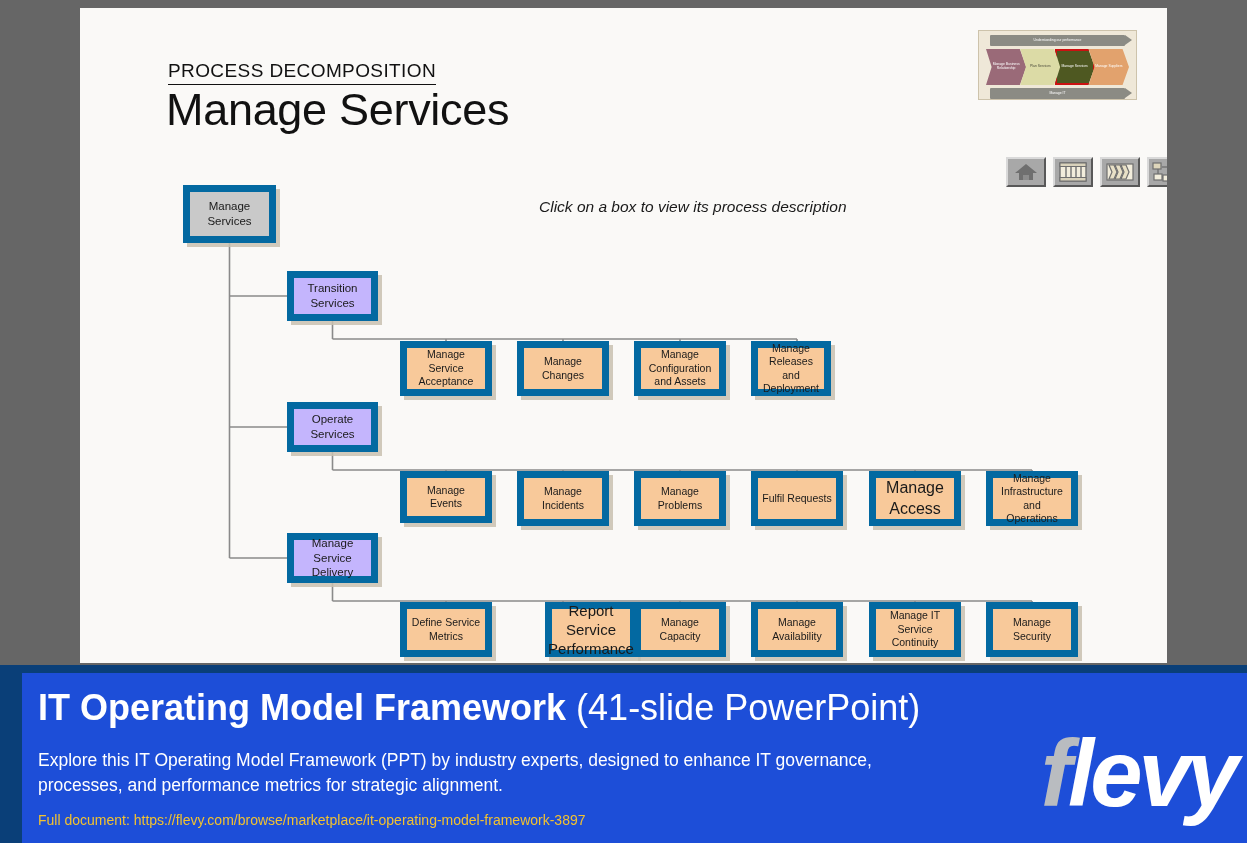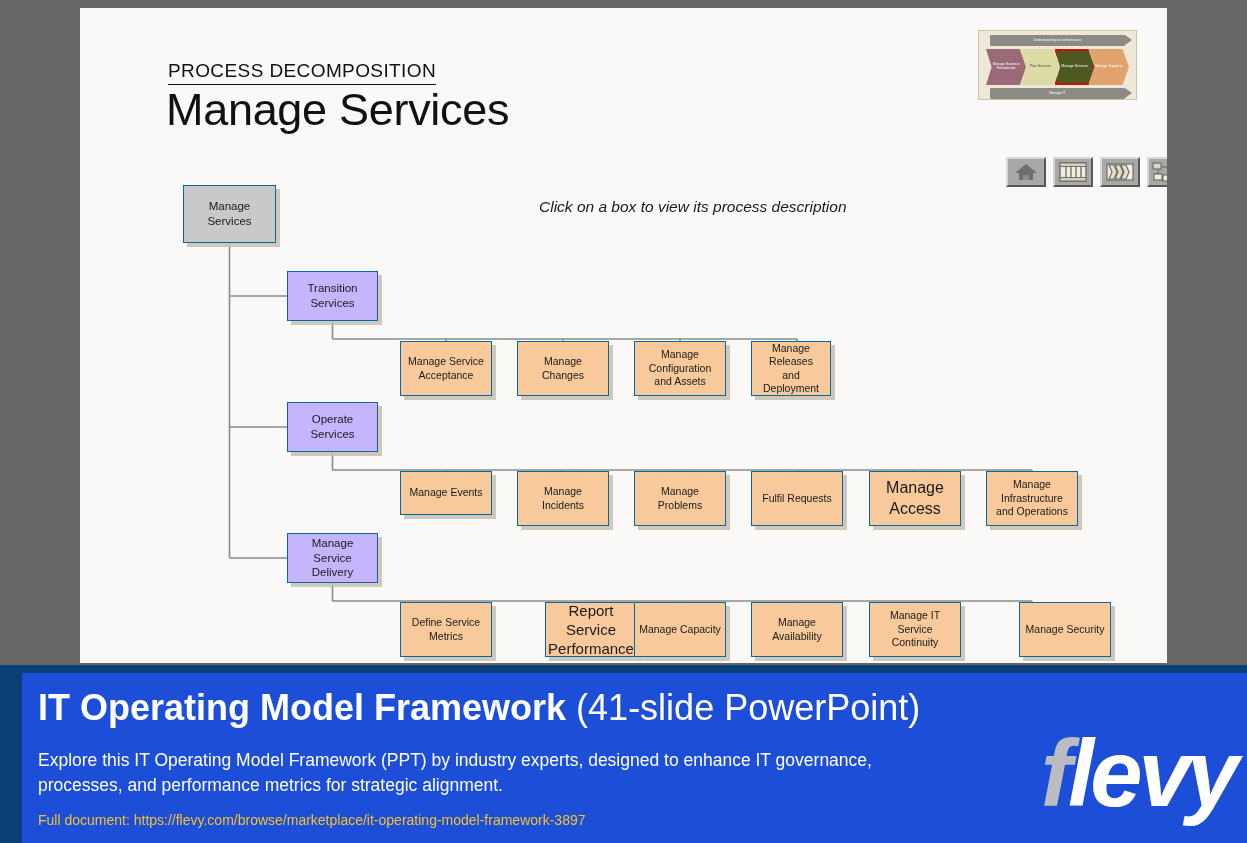--- a/index.html
+++ b/index.html
@@ -77,21 +77,21 @@
     position:absolute;left:459px;top:190px;
     font-style:italic;font-size:15.5px;color:#1a1a1a;white-space:nowrap;
   }
   
   #tree{position:absolute;left:0;top:0;width:1087px;height:655px;}
   #lines{position:absolute;left:0;top:0;}
   .node{
     position:absolute;box-sizing:border-box;
     display:flex;align-items:center;justify-content:center;
     text-align:center;color:#1a1a1a;line-height:1.28;
-    border:1px solid #0369a1;
+    border:7px solid #0369a1;
     box-shadow:4px 4px 0 0 rgba(200,193,176,.85);
     cursor:pointer;
   }
   .node.root{background:#c9c9c9;}
   .node.lvl1{background:#c4b5fd;}
   .node.lvl2{background:#f8c99a;}
   .node span{display:block;padding:0 4px;}
   
   #banner{
     position:absolute;left:0;top:665px;width:1247px;height:178px;
@@ -239,21 +239,21 @@
       </div>
       <div class="node lvl2" style="left: 554px; top: 333px; width: 92px; height: 55px; font-size: 10.5px;">
         <span>Manage<br>Configuration<br>and Assets</span>
       </div>
       <div class="node lvl2" style="left: 671px; top: 333px; width: 80px; height: 55px; font-size: 10.5px;">
         <span>Manage Releases<br>and Deployment</span>
       </div>
       <div class="node lvl1" style="left: 207px; top: 394px; width: 91px; height: 50px; font-size: 11.5px;">
         <span>Operate<br>Services</span>
       </div>
-      <div class="node lvl2" style="left: 320px; top: 463px; width: 92px; height: 44px; font-size: 10.5px;">
+      <div class="node lvl2" style="left: 320px; top: 463px; width: 92px; height: 52px; font-size: 10.5px;">
         <span>Manage Events</span>
       </div>
       <div class="node lvl2" style="left: 437px; top: 463px; width: 92px; height: 55px; font-size: 10.5px;">
         <span>Manage<br>Incidents</span>
       </div>
       <div class="node lvl2" style="left: 554px; top: 463px; width: 92px; height: 55px; font-size: 10.5px;">
         <span>Manage<br>Problems</span>
       </div>
       <div class="node lvl2" style="left: 671px; top: 463px; width: 92px; height: 55px; font-size: 10.5px;">
         <span>Fulfil Requests</span>
@@ -275,21 +275,21 @@
       </div>
       <div class="node lvl2" style="left: 554px; top: 594px; width: 92px; height: 55px; font-size: 10.5px;">
         <span>Manage Capacity</span>
       </div>
       <div class="node lvl2" style="left: 671px; top: 594px; width: 92px; height: 55px; font-size: 10.5px;">
         <span>Manage<br>Availability</span>
       </div>
       <div class="node lvl2" style="left: 789px; top: 594px; width: 92px; height: 55px; font-size: 10.5px;">
         <span>Manage IT<br>Service<br>Continuity</span>
       </div>
-      <div class="node lvl2" style="left: 906px; top: 594px; width: 92px; height: 55px; font-size: 10.5px; margin-left: 33px;">
+      <div class="node lvl2" style="left: 906px; top: 594px; width: 92px; height: 55px; font-size: 10.5px;">
         <span>Manage Security</span>
       </div>
     </div>
 
 </div>
 
 <div id="banner">
   <div class="navy-top"></div>
   <div class="navy-left"></div>
   <div id="b-title">

